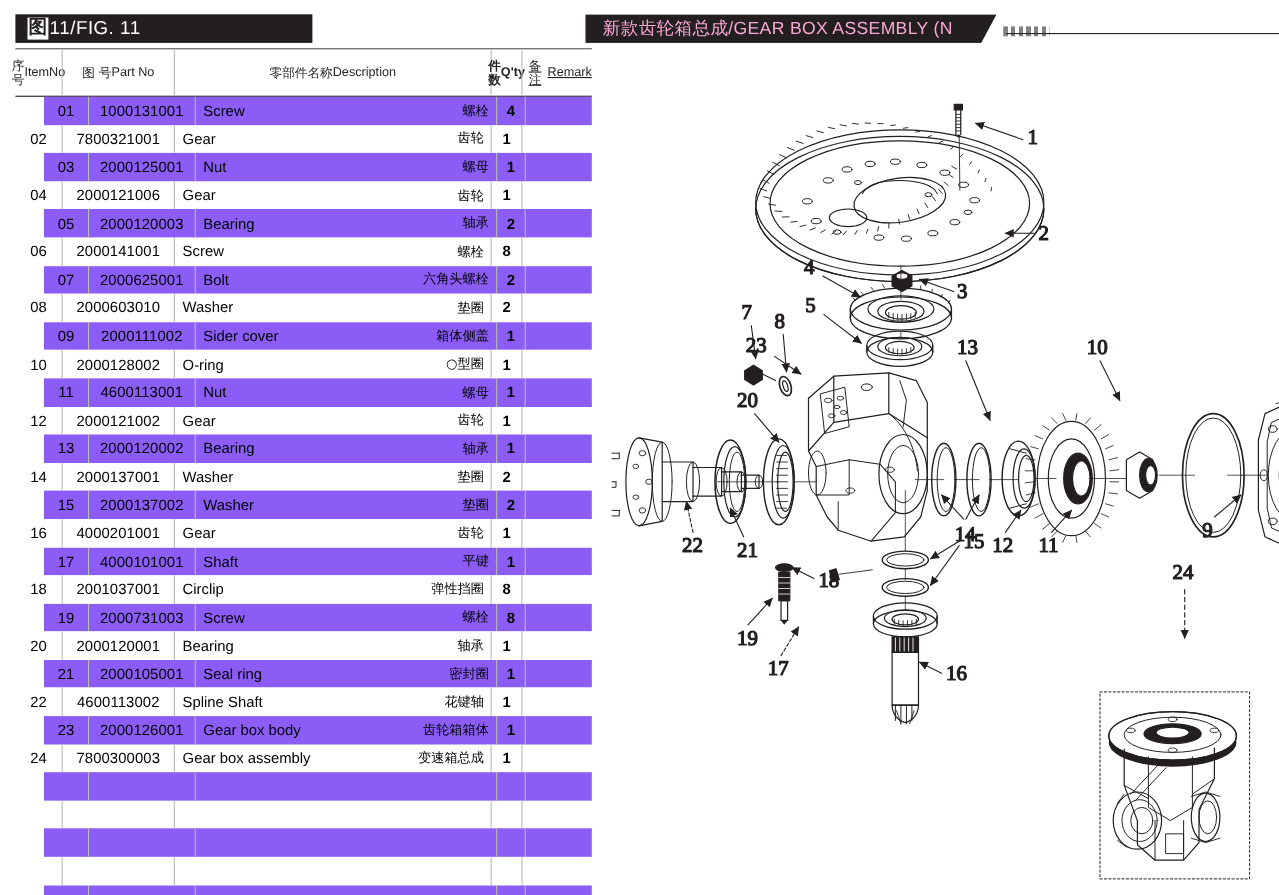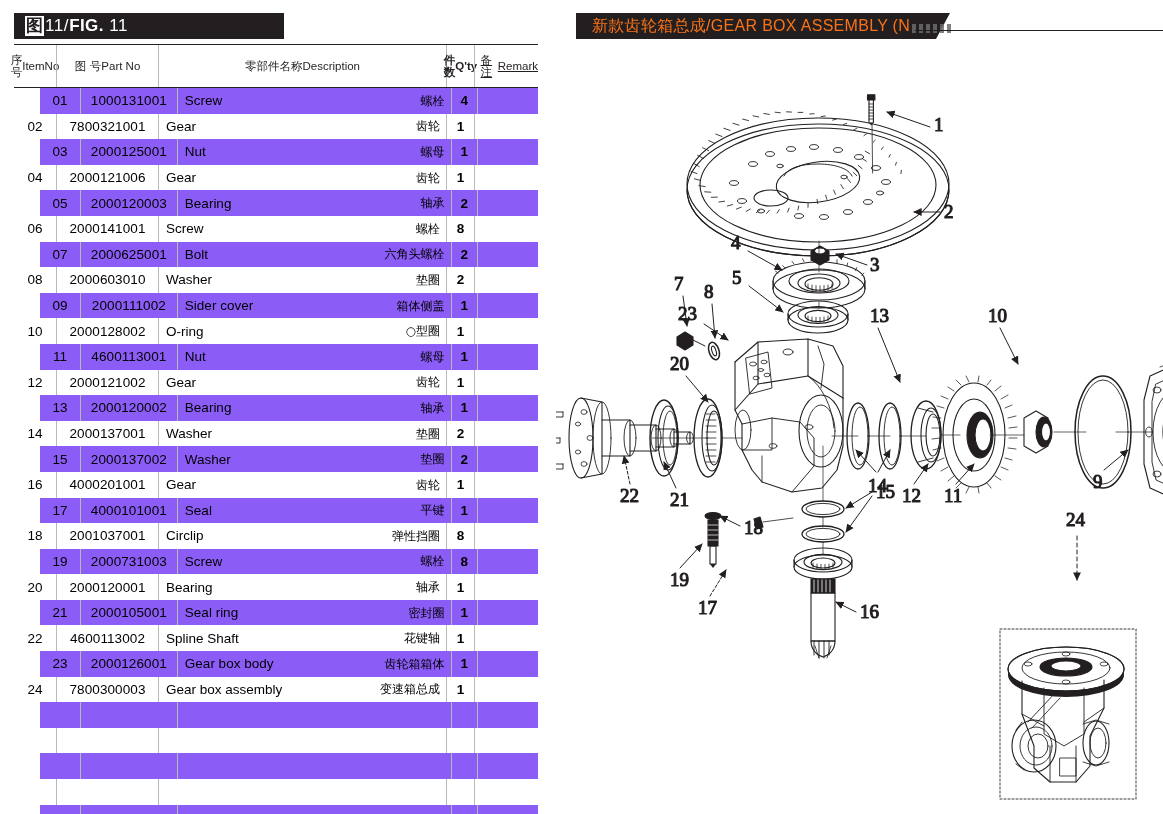--- a/index.html
+++ b/index.html
@@ -15,25 +15,25 @@
     display:flex;align-items:center;
   }
   .fig-banner .fig-cn{
     display:inline-block;background:#ffffff;color:#231f20;
     font-size:17px;line-height:17px;padding:1px 1px 2px 1px;margin-left:11px;
     font-family:"DejaVu Sans",sans-serif;font-weight:700;
   }
   .fig-banner .fig-en{
     font-size:17px;letter-spacing:.6px;margin-left:1px;white-space:nowrap;
   }
-  .fig-banner .fig-en b{font-weight:700;letter-spacing:.4px;}
+  .fig-banner .fig-en b{font-weight:400;letter-spacing:.4px;}
 
   .title-banner{
-    position:absolute;left:576px;top:13px;height:26px;width:374px;
-    background:#231f20;color:#f97316;
+    position:absolute;left:532px;top:13px;height:26px;width:374px;
+    background:#231f20;color:#f9a8d4;
     display:flex;align-items:center;overflow:hidden;
     clip-path:polygon(0 0, 100% 0, calc(100% - 14px) 100%, 0 100%);
   }
   .title-banner span{
     font-size:16px;white-space:nowrap;margin-left:16px;letter-spacing:.3px;
   }
   .title-rule{
     position:absolute;left:915px;top:30px;width:248px;height:1px;background:#231f20;
   }
   .title-fade{
@@ -414,21 +414,21 @@
         </div>
       </div>
       <div class="trow shade">
         <div class="c c-item">
           <span class="item-no">17</span>
         </div>
         <div class="c c-part">
           <span class="part-no">4000101001</span>
         </div>
         <div class="c c-desc">
-          <span class="desc-en">Seal</span>
+          <span class="desc-en">Shaft</span>
           <span class="desc-cn">平键</span>
         </div>
         <div class="c c-qty">
           <span class="qty">1</span>
         </div>
         <div class="c c-rem">
           <span class="txt"></span>
         </div>
       </div>
       <div class="trow plain">

